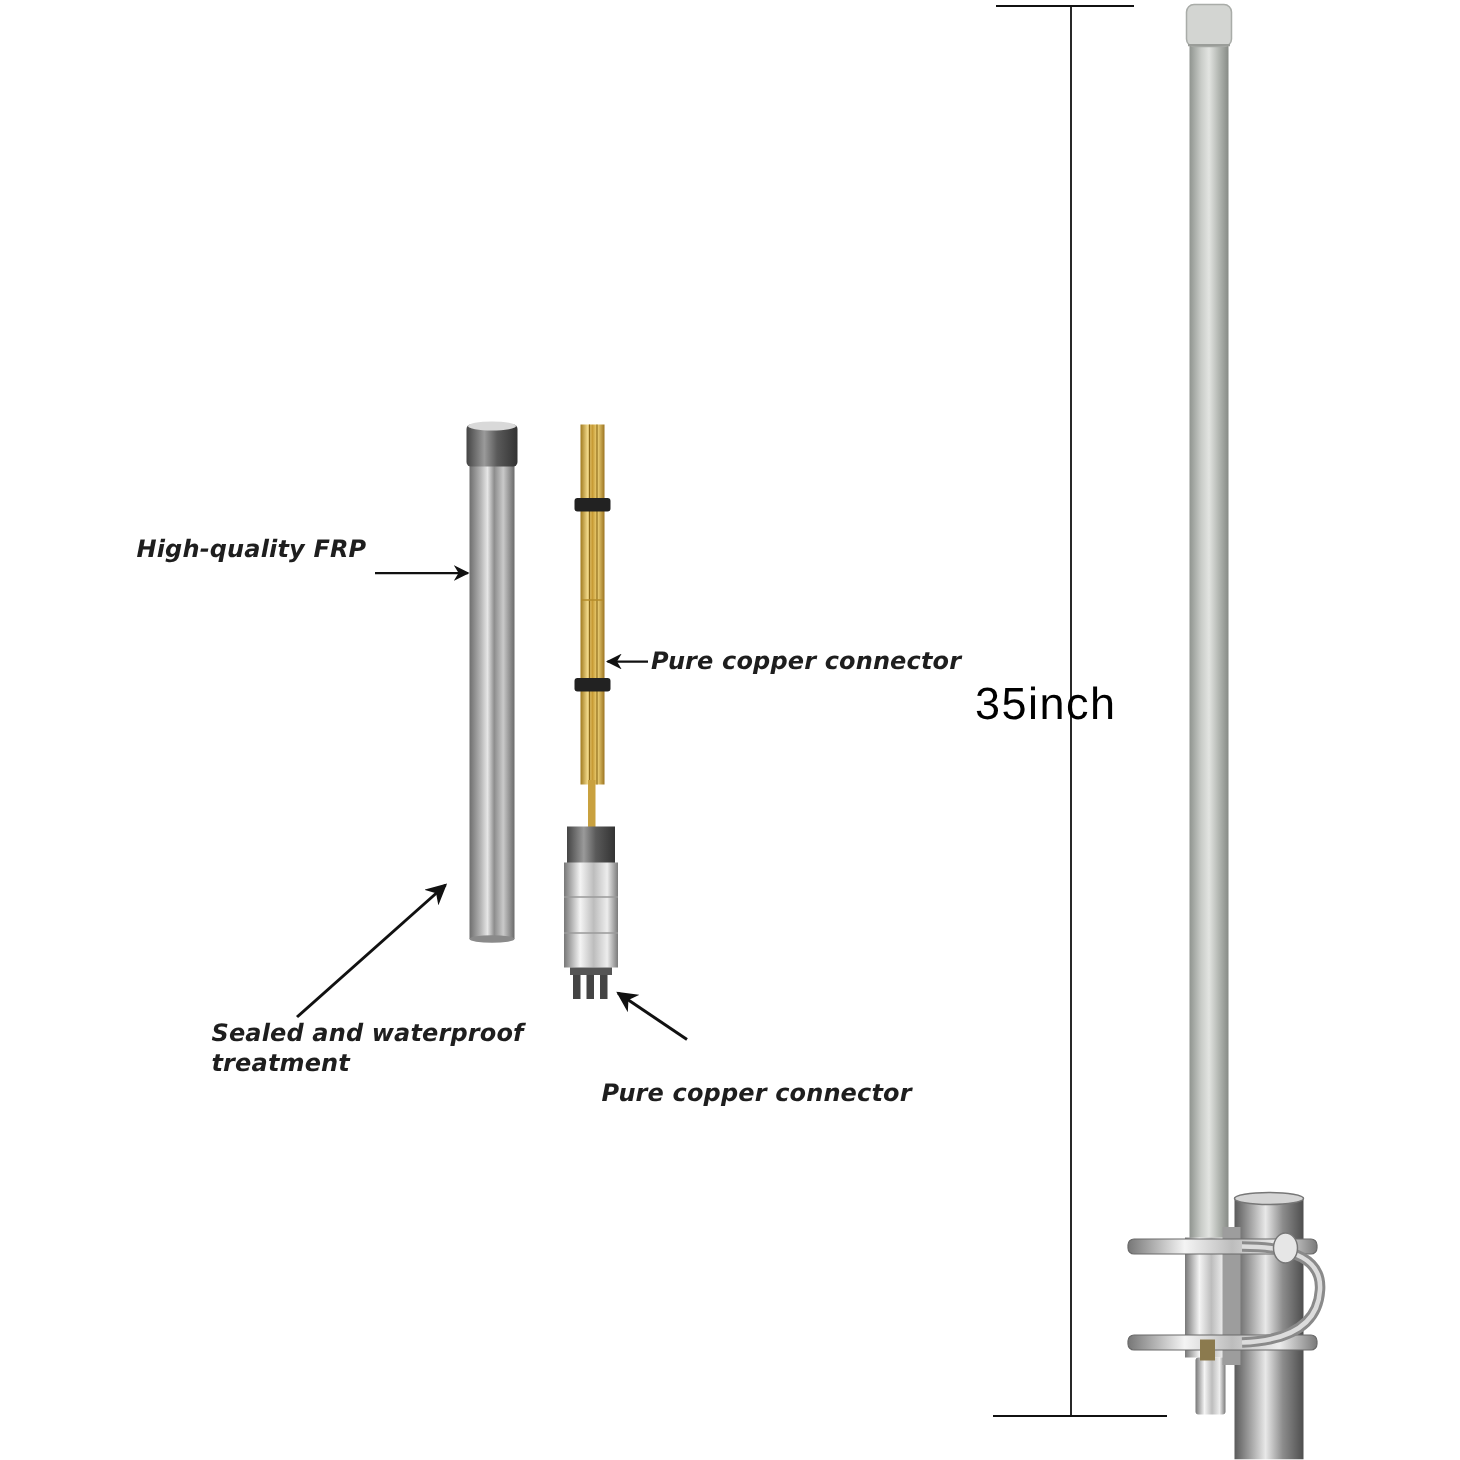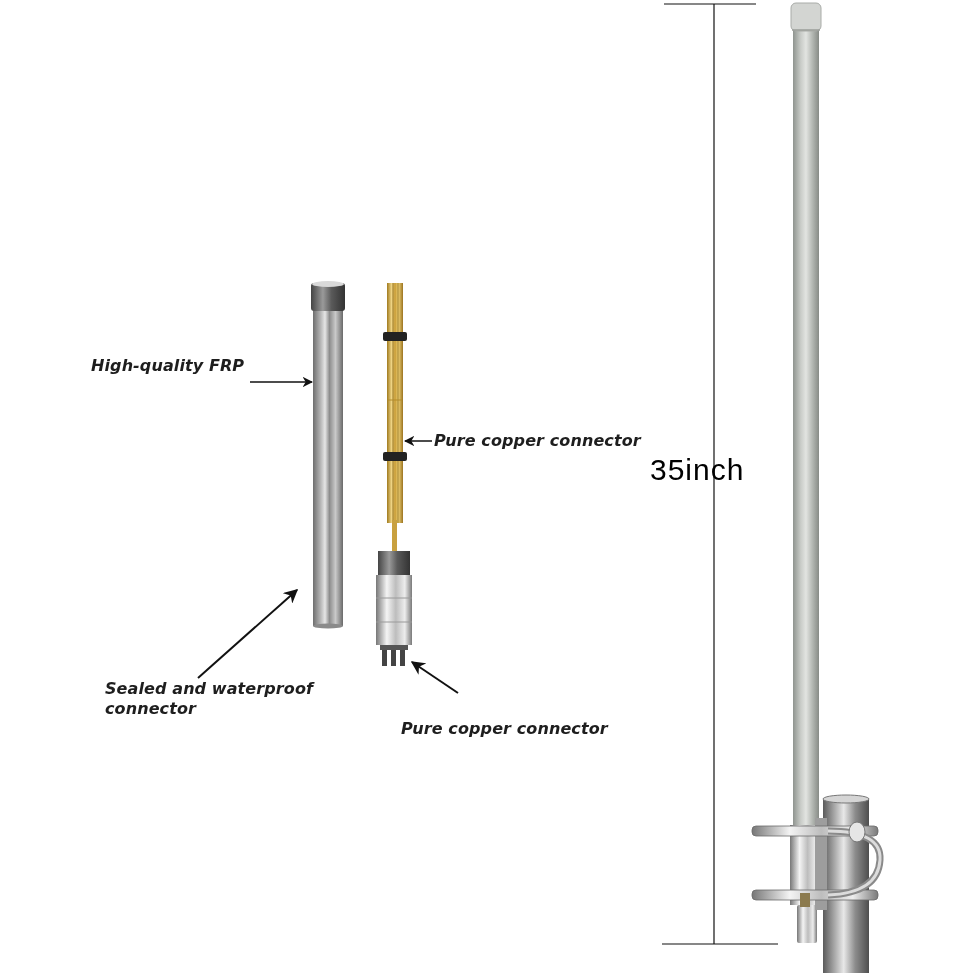--- a/index.html
+++ b/index.html
@@ -1,17 +1,17 @@
 <!DOCTYPE html>
 <html><head>
 <meta charset="utf-8">
 <style>
   html, body { margin:0; padding:0; background:#ffffff; }
   body { width:973px; height:973px; position:relative; overflow:hidden; font-family:"DejaVu Sans", sans-serif; }
-  .abs { position:absolute; }
+  .abs { position:absolute;margin-left:36px; }
   .label {
     position:absolute; font-family:"DejaVu Sans", sans-serif; font-style:italic; font-weight:bold;
     color:#1e1e1e; font-size:16px; letter-spacing:0.1px; white-space:nowrap; line-height:20px;
   }
   .dim-label { position:absolute; font-family:"Liberation Sans", sans-serif; font-size:30px; color:#000; letter-spacing:1px; }
   svg { position:absolute; left:0; top:0; }
 </style>
 </head>
 <body>
 
@@ -124,17 +124,17 @@
     <path d="M828 831 Q882 831 880 860 Q878 893 828 895" fill="none" stroke="#dcdcdc" stroke-width="3"></path>
     <ellipse cx="857" cy="832" rx="8" ry="10" fill="#e6e6e6" stroke="#777" stroke-width="1"></ellipse>
     <rect x="800" y="893" width="10" height="14" fill="#8b7a4e"></rect>
   </g>
 </svg>
 
 <div class="label" style="left:91px; top:356px;">High-quality FRP</div>
 <div class="label" style="left:434px; top:431px;">Pure copper connector</div>
 <div class="abs" style="left:105px; top:679px;">
   <div class="label" style="position:relative;">Sealed and waterproof</div>
-  <div class="label" style="position:relative;">connector</div>
+  <div class="label" style="position:relative;">treatment</div>
 </div>
 <div class="label" style="left:401px; top:694px;margin-top:25px;">Pure copper connector</div>
 
 <div class="dim-label" style="left:650px; top:453px;">35inch</div>
 
 </body></html>

